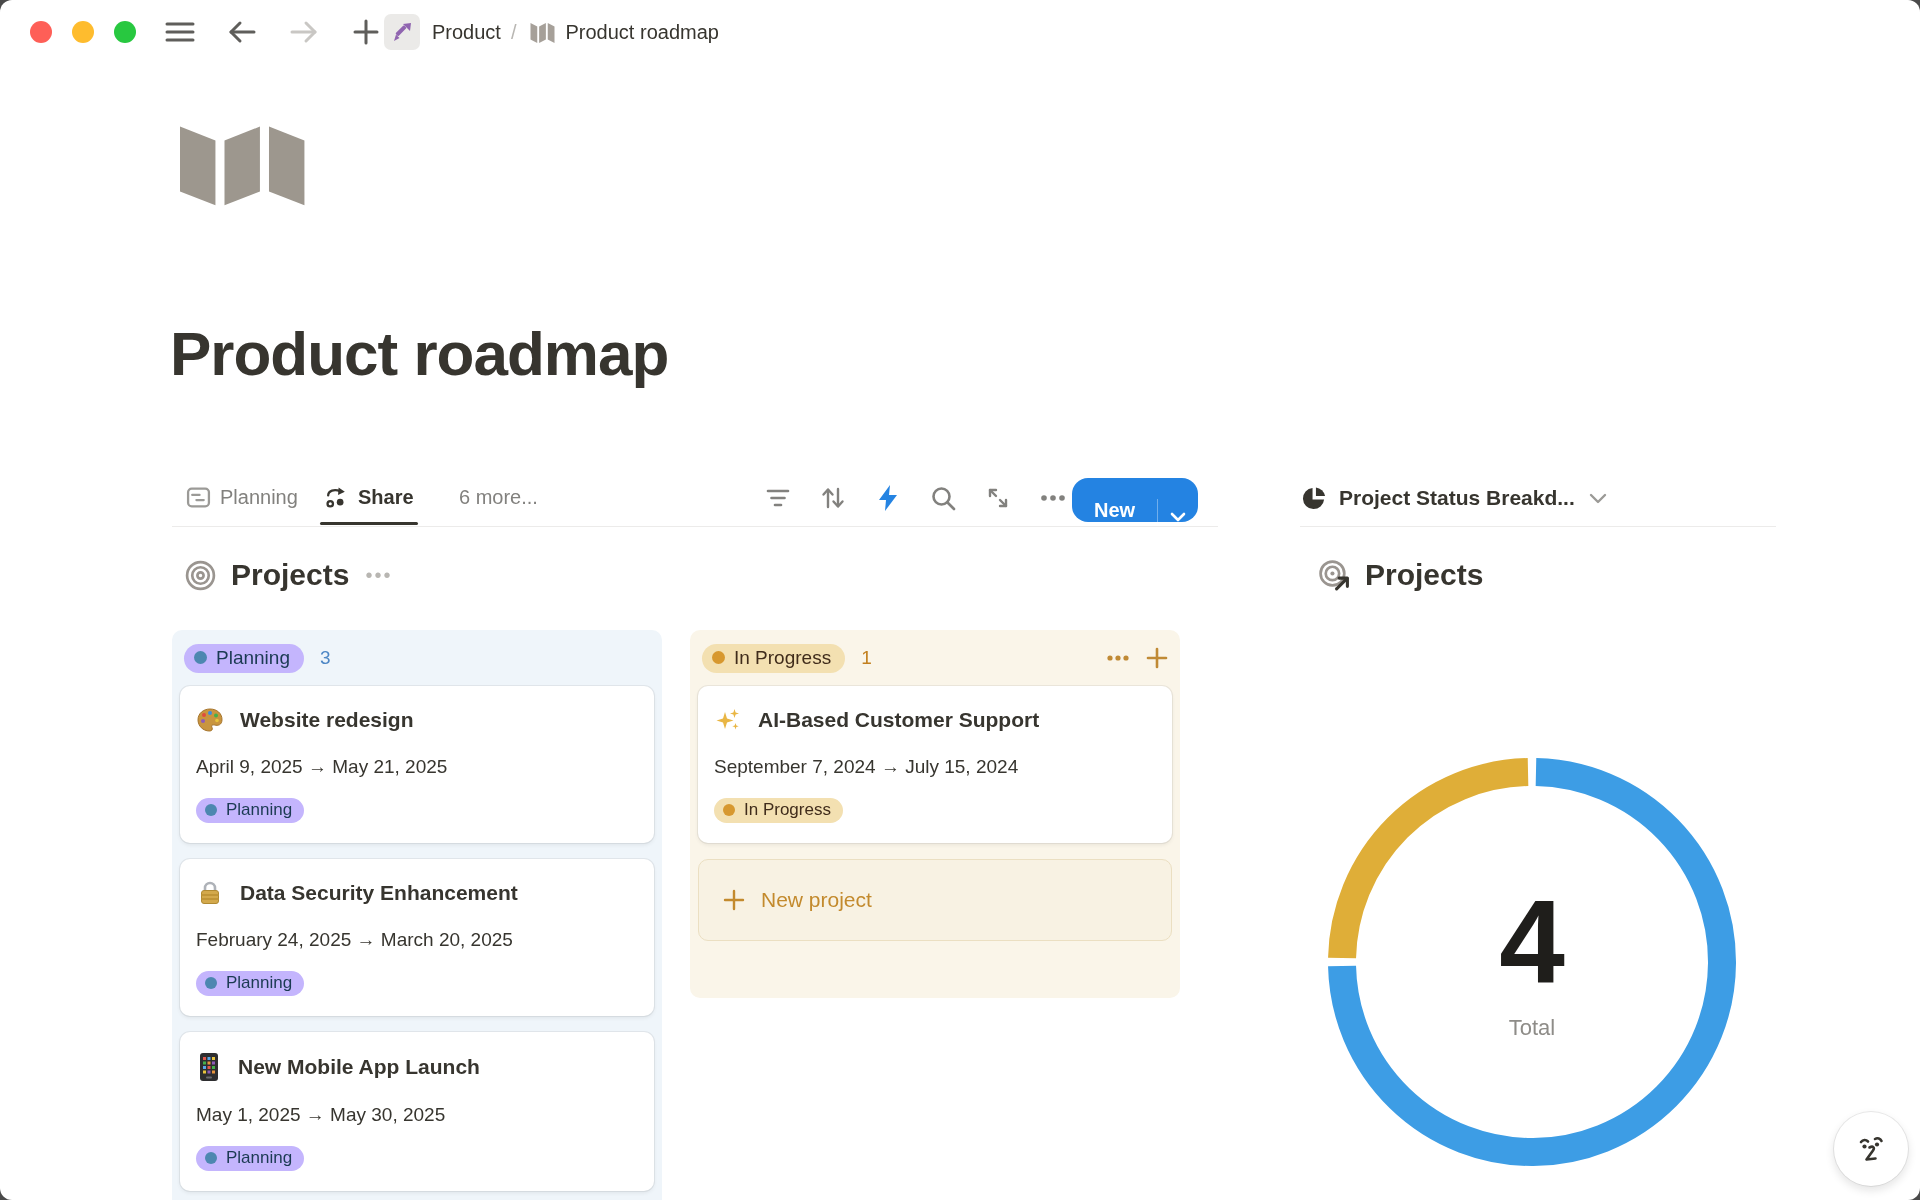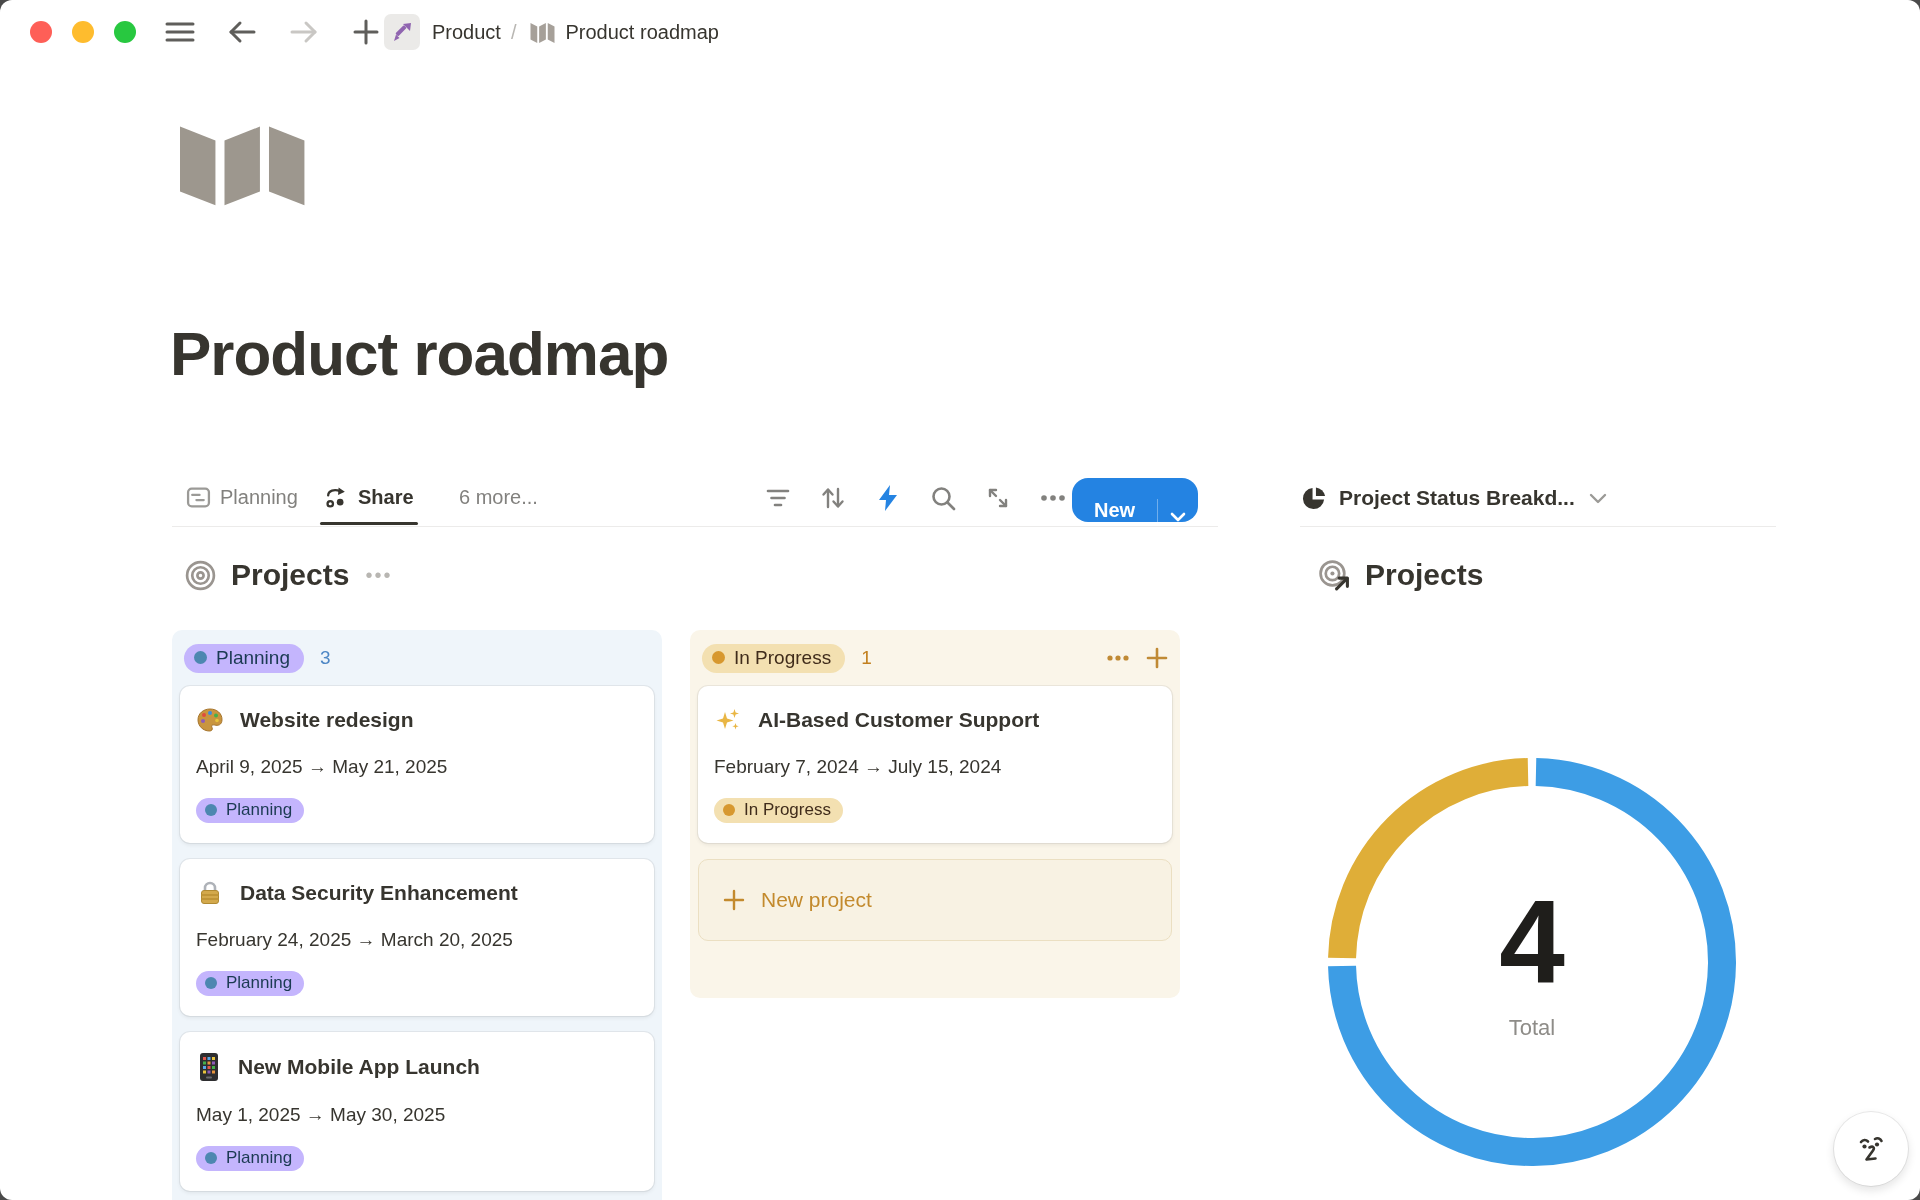--- a/index.html
+++ b/index.html
@@ -378,21 +378,21 @@
 
     <div class="card">
       <div class="trow">
         <svg width="28" height="28" viewBox="0 0 28 28">
           <path d="M11 6 L13 12.5 L19.5 14.5 L13 16.5 L11 23 L9 16.5 L2.5 14.5 L9 12.5 Z" fill="#E9B644"></path>
           <path d="M20.5 3 L21.6 6.4 L25 7.5 L21.6 8.6 L20.5 12 L19.4 8.6 L16 7.5 L19.4 6.4 Z" fill="#E9B644"></path>
           <path d="M21.5 17 L22.3 19.4 L24.7 20.2 L22.3 21 L21.5 23.4 L20.7 21 L18.3 20.2 L20.7 19.4 Z" fill="#E9B644"></path>
         </svg>
         <span class="ttl">AI-Based Customer Support</span>
       </div>
-      <div class="dates">February 7, 2024 → July 15, 2024</div>
+      <div class="dates">September 7, 2024 → July 15, 2024</div>
       <span class="pill pill-yellow">
         <span class="dot"></span>
         <span>In Progress</span>
       </span>
     </div>
 
     <div class="newproj">
       <svg width="22" height="22" viewBox="0 0 22 22">
         <g stroke="#C38A2D" stroke-width="2.4" stroke-linecap="round">
           <line x1="11" y1="2" x2="11" y2="20"></line>

